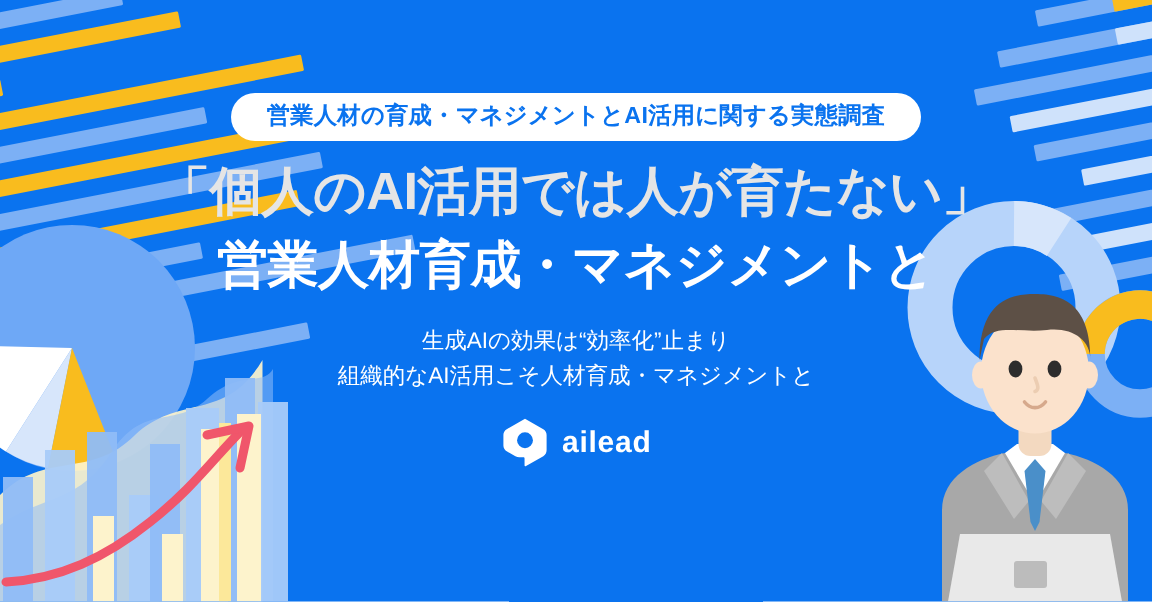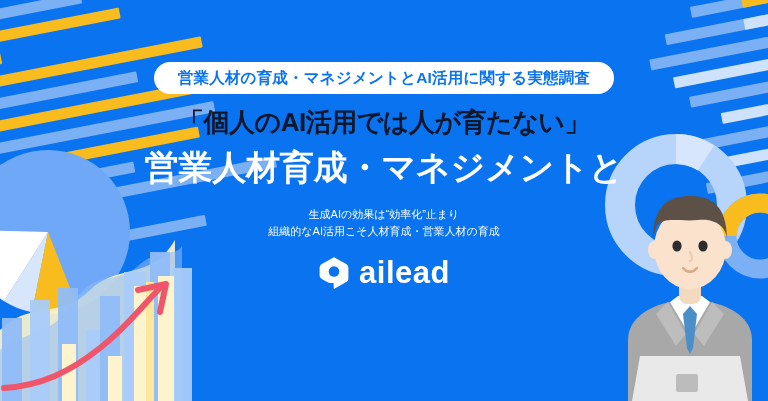--- a/index.html
+++ b/index.html
@@ -49,22 +49,22 @@
     padding: 7px 24px 8px 24px;
     font-size: 15.5px;
     font-weight: bold;
     letter-spacing: 0.2px;
     line-height: 1.1;
     white-space: nowrap;
   }
 
   .headline {
     margin-top: 14px;
-    color: #0f172a;
-    font-size: 26px;
+    color: #e5e5e5;
+    font-size: 35px;
     font-weight: bold;
     letter-spacing: -0.5px;
     line-height: 1.12;
     white-space: nowrap;
     text-align: left;
   }
 
   .subhead {
     margin-top: 9px;
     color: #ffffff;
@@ -72,41 +72,41 @@
     font-weight: bold;
     line-height: 1.28;
     text-align: center;
     letter-spacing: -0.2px;
   }
   .subhead div { white-space: nowrap; }
 
   .body-copy {
     margin-top: 16px;
     color: #ffffff;
-    font-size: 11px;
+    font-size: 15px;
     font-weight: normal;
     line-height: 1.55;
     text-align: center;
   }
   .body-copy div { white-space: nowrap; }
 
   .logo {
     margin-top: 16px;
     display: flex;
     align-items: center;
     gap: 9px;
   }
   .logo-mark {
     width: 32px;
     height: 34px;
     display: block;
   }
   .logo-text {
     color: #ffffff;
-    font-size: 31px;
+    font-size: 20px;
     font-weight: bold;
     letter-spacing: 0.5px;
     line-height: 1;
   }
 </style>
 </head>
 <body>
 
 <div id="banner">
 
@@ -236,21 +236,21 @@
     <div class="badge">営業人材の育成・マネジメントとAI活用に関する実態調査</div>
 
     <div class="headline">「個人のAI活用では人が育たない」</div>
 
     <div class="subhead">
       <div>営業人材育成・マネジメントと</div>
     </div>
 
     <div class="body-copy">
       <div>生成AIの効果は“効率化”止まり</div>
-      <div>組織的なAI活用こそ人材育成・営業人材の育成</div>
+      <div>組織的なAI活用こそ人材育成・マネジメントと</div>
     </div>
 
     <div class="logo">
       <svg class="logo-mark" viewBox="0 0 32 34">
         <path d="M16,1.2 L28.2,8.1 C29.6,8.9 30.4,10.4 30.4,12 L30.4,22.2
                  C30.4,23.8 29.6,25.3 28.2,26.1 L16.4,32.8
                  C16.1,33 15.7,32.8 15.7,32.4 L15.7,27.6
                  C15.7,27.2 15.4,26.9 15,26.9 L12.2,26.9
                  C11.3,26.9 10.4,26.7 9.6,26.2 L3.8,22.9
                  C2.4,22.1 1.6,20.6 1.6,19 L1.6,12

